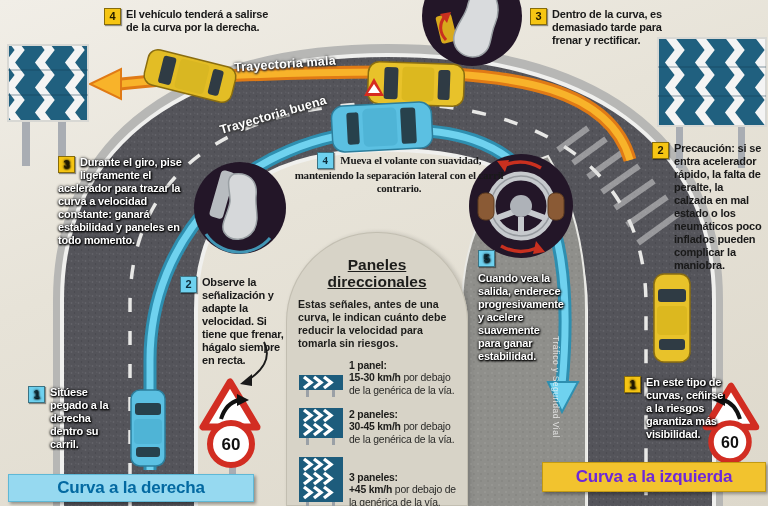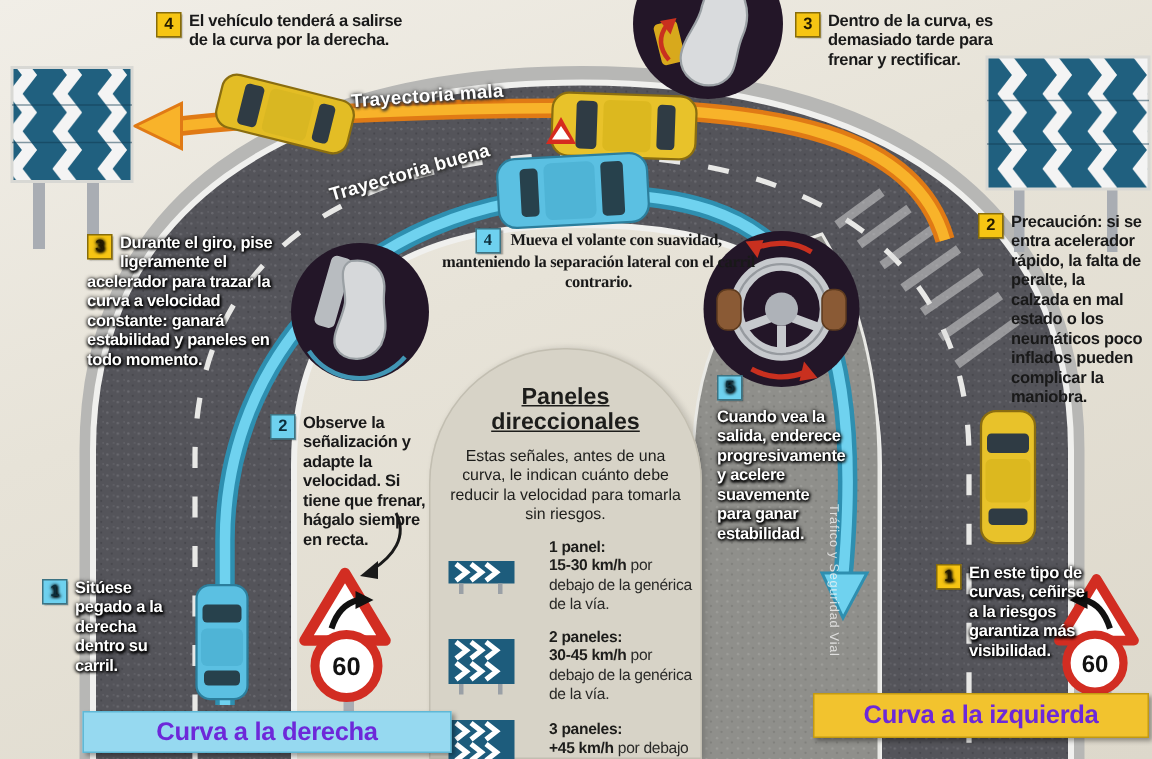--- a/index.html
+++ b/index.html
@@ -35,33 +35,33 @@
     text-shadow:0 0 3px #333,0 1px 2px #333,1px 1px 2px #333;letter-spacing:.2px;
   }
   
   .panel{
     position:absolute;left:286px;top:232px;width:182px;height:274px;z-index:4;
     background:#d7d3c7;border-radius:90px 90px 0 0;
     box-shadow:inset 0 0 0 1px #c2beb1, 2px 0 4px rgba(0,0,0,.15);
     color:#1d1d1b;
   }
   .panel .p-title{font-size:15.5px;font-weight:bold;text-align:center;line-height:1.1;margin:24px 30px 8px;text-decoration:underline;}
-  .panel .p-intro{font-size:10.6px;font-weight:normal;text-align:center;line-height:1.22;margin:0 12px 10px;}
-  .p-item{display:flex;gap:20px;margin:0 6px 9px 12px;align-items:center;}
+  .panel .p-intro{font-size:10.6px;font-weight:bold;text-align:left;line-height:1.22;margin:0 12px 10px;}
+  .p-item{display:flex;gap:3px;margin:0 6px 9px 12px;align-items:flex-end;}
   .p-item svg{flex:0 0 48px;}
   .p-txt{font-size:10.4px;line-height:1.22;letter-spacing:-.2px;}
   .p-label,.p-speed{font-weight:bold;}
   .p-rest{font-weight:normal;color:#2a2a28;}
   
   .banner{
     position:absolute;z-index:9;text-align:center;font-weight:bold;font-size:17px;
     letter-spacing:-.2px;box-shadow:2px 2px 3px rgba(0,0,0,.35);
   }
   .banner.blue{left:8px;top:474px;width:244px;height:26px;line-height:26px;
-    background:#96d9f0;border:1px solid #5fb8d6;color:#6d28d9;margin-left:47px;}
+    background:#96d9f0;border:1px solid #5fb8d6;color:#0369a1;}
   .banner.yellow{left:542px;top:462px;width:222px;height:28px;line-height:28px;
     background:#f2c32e;border:1px solid #c39a12;color:#6d28d9;}
   
   .credit{
     position:absolute;left:551px;top:336px;z-index:6;writing-mode:vertical-rl;
     font-size:8.5px;color:rgba(245,245,245,.78);letter-spacing:.5px;white-space:nowrap;
   }
 </style>
 </head>
 <body>

